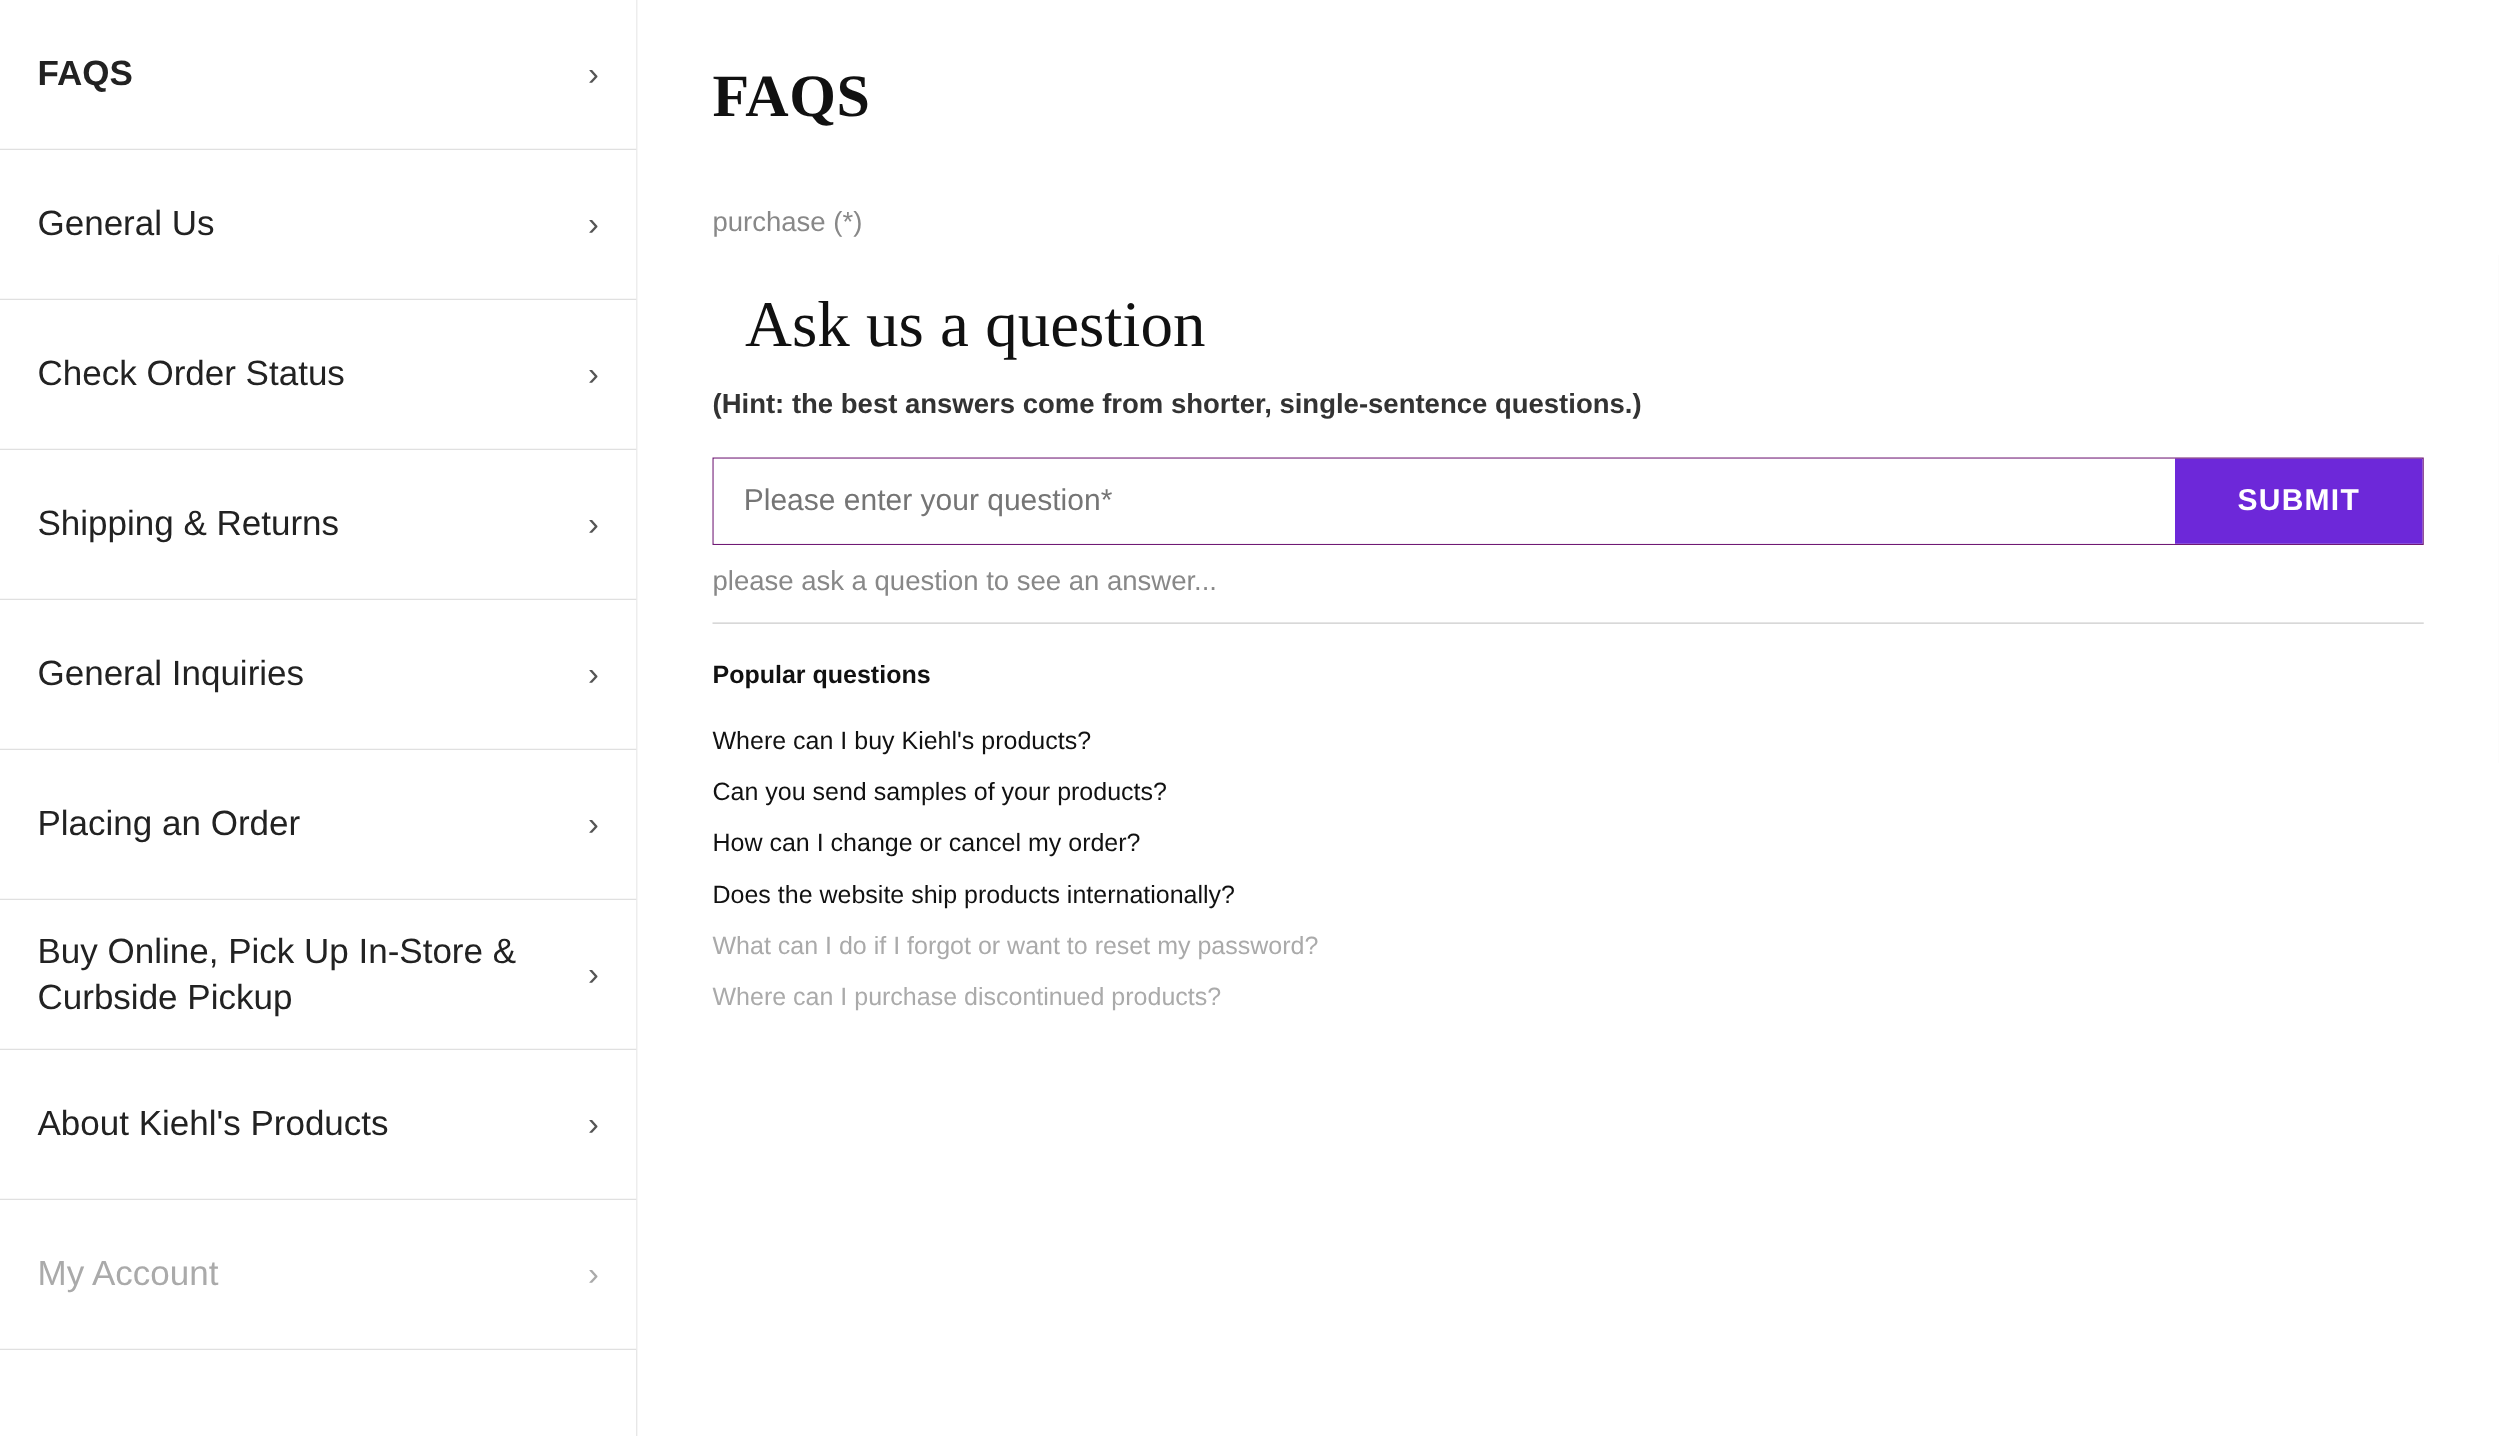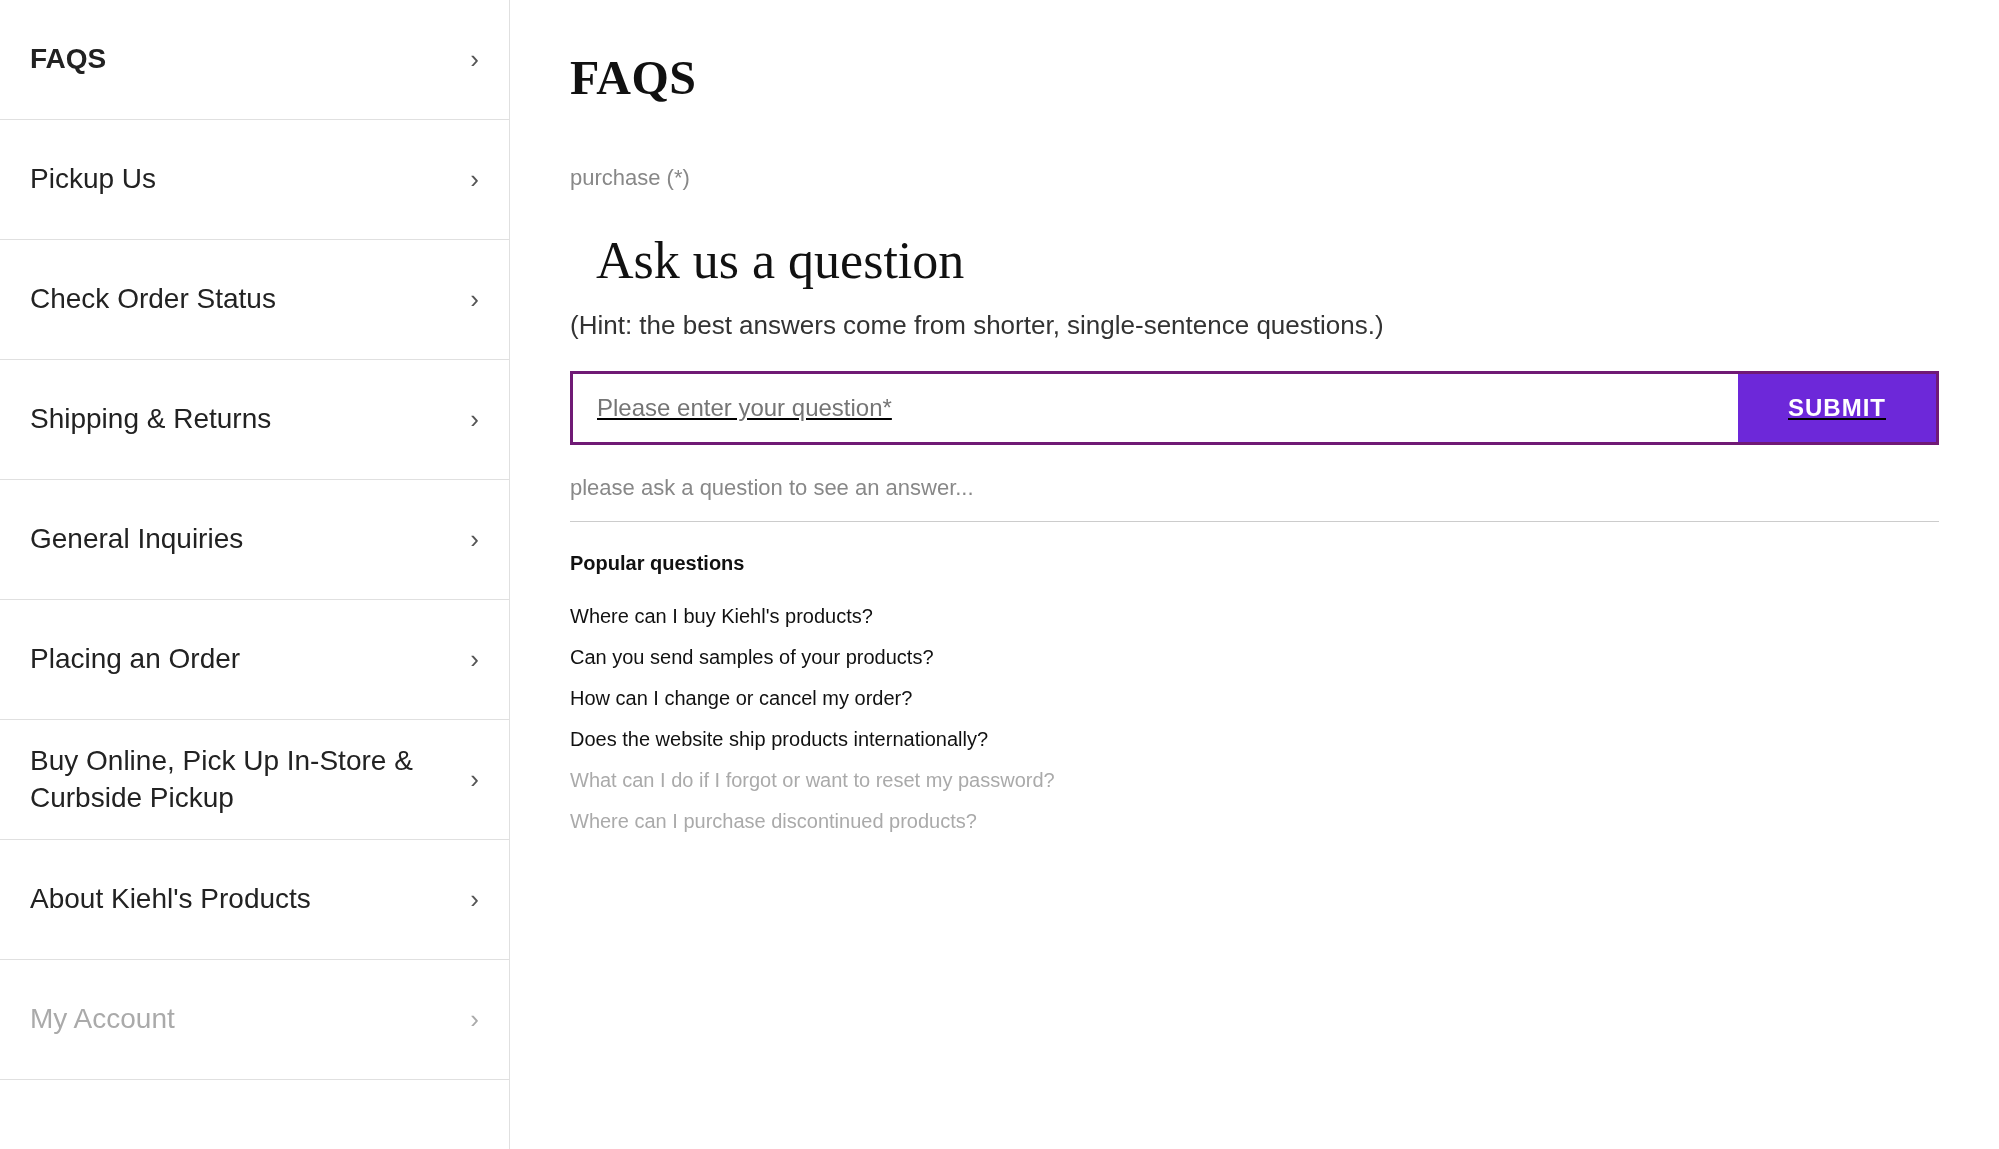--- a/index.html
+++ b/index.html
@@ -89,30 +89,30 @@
     .ask-title {
       font-size: 52px;
       font-weight: 400;
       color: #111111;
       margin-bottom: 20px;
       font-family: Georgia, 'Times New Roman', serif;
       margin-left: 26px;
     }
 
     .ask-hint {
-      font-size: 26px;
+      font-size: 22px;
       color: #333333;
       margin-bottom: 30px;
+      font-weight: bold;
     }
 
     .question-form {
       display: flex;
-      margin-bottom: 30px;
-      border: 3px solid #701a75;
-      text-decoration: underline;
+      margin-bottom: 16px;
+      border: 1px solid #701a75;
     }
 
     .question-input {
       flex: 1;
       padding: 20px 24px;
       font-size: 24px;
       border: none;
       outline: none;
       color: #888888;
       background: #ffffff;
@@ -162,21 +162,21 @@
   </style>
 </head>
 <body>
 
 <nav class="sidebar">
 <div class="sidebar-item active">
       <span class="sidebar-item-label">FAQS</span>
       <span class="chevron-icon">›</span>
     </div>
     <div class="sidebar-item">
-      <span class="sidebar-item-label">Pickup Us</span>
+      <span class="sidebar-item-label">General Us</span>
       <span class="chevron-icon">›</span>
     </div>
     <div class="sidebar-item">
       <span class="sidebar-item-label">Check Order Status</span>
       <span class="chevron-icon">›</span>
     </div>
     <div class="sidebar-item">
       <span class="sidebar-item-label">Shipping &amp; Returns</span>
       <span class="chevron-icon">›</span>
     </div>

